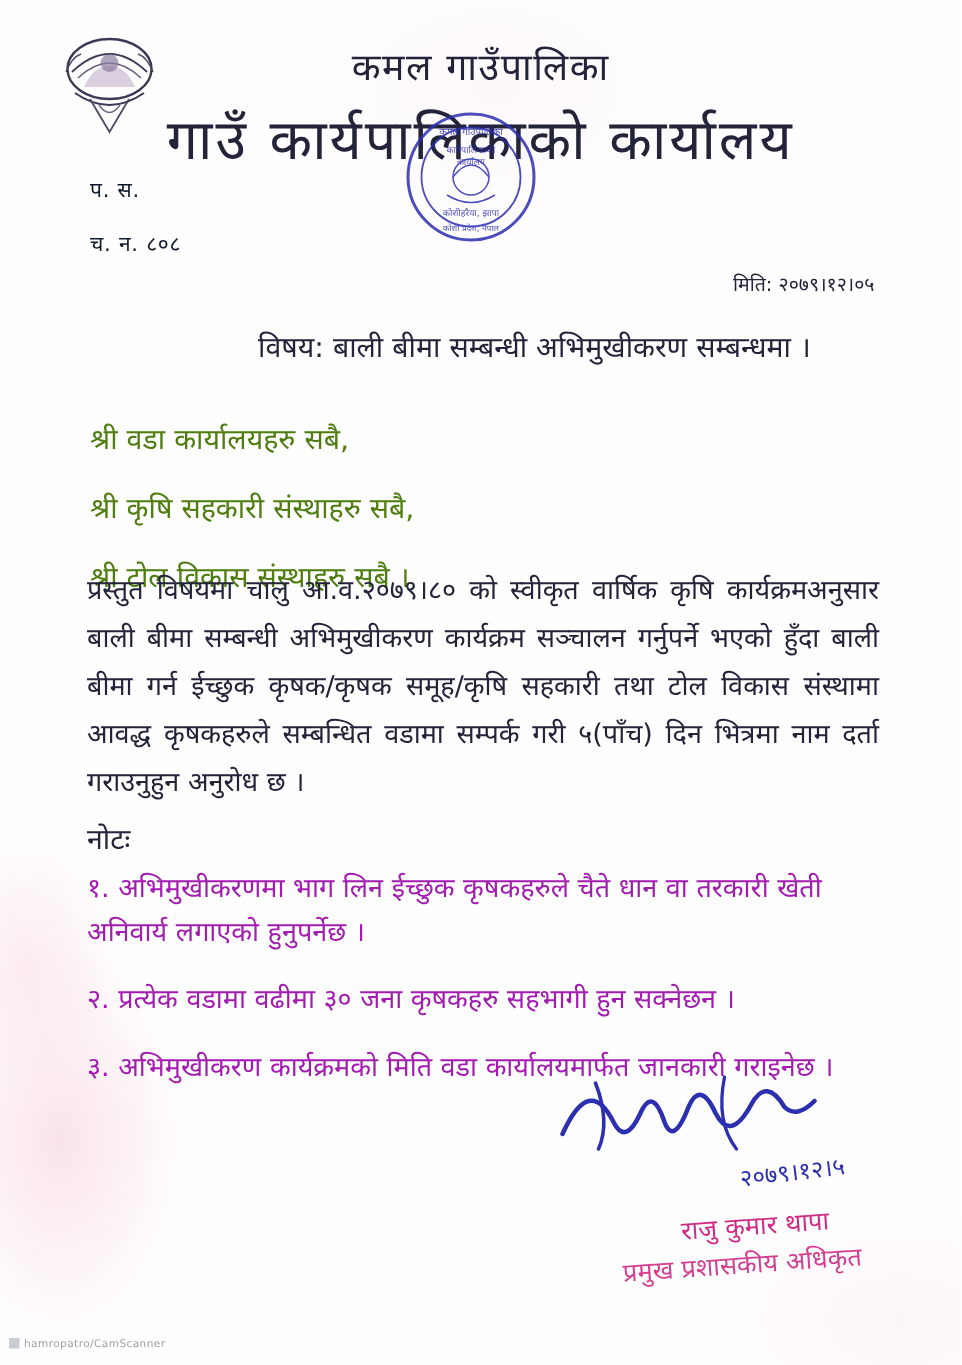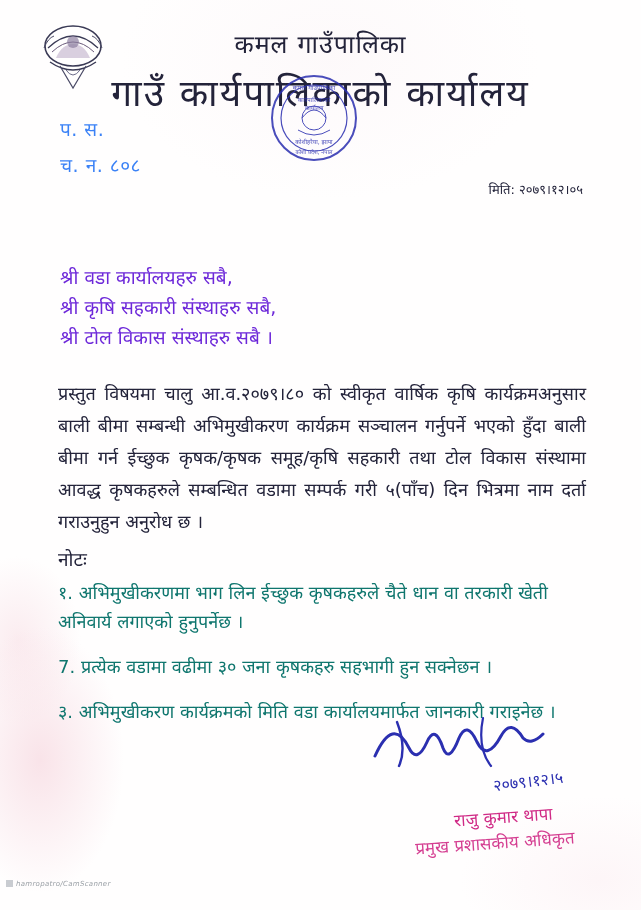--- a/index.html
+++ b/index.html
@@ -70,22 +70,22 @@
     width: 92px;
     height: 92px;
     color: #2b2fb0;
     opacity: 0.85;
   }
   .stamp svg { display:block; }
 
   .ref-line {
     position: absolute;
     left: 60px;
-    font-size: 19px;
-    color: #3b82f6;
+    font-size: 14px;
+    color: #0f172a;
     letter-spacing: 0.5px;
   }
   .ref-1 { top: 116px; }
   .ref-2 { top: 152px; }
 
   .date-line {
     position: absolute;
     right: 58px;
     top: 180px;
     font-size: 13px;
@@ -103,21 +103,22 @@
   
   .addressees {
     position: absolute;
     left: 60px;
     top: 262px;
     width: 520px;
   }
   .addressees div {
     font-size: 19px;
     line-height: 30px;
-    color: #6d28d9;
+    color: #4d7c0f;
+    margin-top: 16px;
   }
 
   
   .body-para {
     position: absolute;
     left: 58px;
     top: 378px;
     width: 528px;
     font-size: 18px;
     line-height: 32px;
@@ -135,21 +136,21 @@
 
   .notes {
     position: absolute;
     left: 58px;
     top: 578px;
     width: 534px;
   }
   .note-item {
     font-size: 18px;
     line-height: 29px;
-    color: #0f766e;
+    color: #a21caf;
     margin-bottom: 16px;
     text-align: left;
   }
 
   
   .signature {
     position: absolute;
     right: 68px;
     bottom: 132px;
     width: 210px;
@@ -181,25 +182,24 @@
     color: #d02a86;
     transform: rotate(-4deg);
     white-space: nowrap;
     opacity: 0.9;
   }
 
   
   .footer-mark {
     position: absolute;
     left: 6px;
-    bottom: 22px;
+    bottom: 10px;
     font-size: 7px;
     color: #9aa0a6;
     letter-spacing: 0.3px;
-    font-style: italic;
   }
   .footer-mark .sq {
     display: inline-block;
     width: 7px;
     height: 7px;
     background: #c9ccd1;
     margin-right: 3px;
     vertical-align: -1px;
   }
 </style>
@@ -244,33 +244,34 @@
   </div>
 
   <div class="ref-line ref-1">प. स.</div>
   <div class="ref-line ref-2">च. न. ८०८</div>
 
   <div class="date-line">
     <span>मिति:</span>
     <span>२०७९।१२।०५</span>
   </div>
 
+  <div class="subject">विषय: बाली बीमा सम्बन्धी अभिमुखीकरण सम्बन्धमा ।</div>
 
   <div class="addressees">
     <div>श्री वडा कार्यालयहरु सबै,</div>
     <div>श्री कृषि सहकारी संस्थाहरु सबै,</div>
     <div>श्री टोल विकास संस्थाहरु सबै ।</div>
   </div>
 
   <div class="body-para">प्रस्तुत विषयमा चालु आ.व.२०७९।८० को स्वीकृत वार्षिक कृषि कार्यक्रमअनुसार बाली बीमा सम्बन्धी अभिमुखीकरण कार्यक्रम सञ्चालन गर्नुपर्ने भएको हुँदा बाली बीमा गर्न ईच्छुक कृषक/कृषक समूह/कृषि सहकारी तथा टोल विकास संस्थामा आवद्ध कृषकहरुले सम्बन्धित वडामा सम्पर्क गरी ५(पाँच) दिन भित्रमा नाम दर्ता गराउनुहुन अनुरोध छ ।</div>
 
   <div class="note-label">नोटः</div>
   <div class="notes">
     <div class="note-item">१. अभिमुखीकरणमा भाग लिन ईच्छुक कृषकहरुले चैते धान वा तरकारी खेती अनिवार्य लगाएको हुनुपर्नेछ ।</div>
-    <div class="note-item">7. प्रत्येक वडामा वढीमा ३० जना कृषकहरु सहभागी हुन सक्नेछन ।</div>
+    <div class="note-item">२. प्रत्येक वडामा वढीमा ३० जना कृषकहरु सहभागी हुन सक्नेछन ।</div>
     <div class="note-item">३. अभिमुखीकरण कार्यक्रमको मिति वडा कार्यालयमार्फत जानकारी गराइनेछ ।</div>
   </div>
 
   <div class="signature">
     <svg viewBox="0 0 210 70" width="210" height="70">
       <path d="M12 48 q18 -40 34 -8 q8 16 18 -6 q8 -18 16 6 q6 16 16 -10 q8 -18 18 4 q10 20 24 -6 q10 -18 22 2 q8 8 20 -4" fill="none" stroke="#2b2fb0" stroke-width="3" stroke-linecap="round"></path>
       <path d="M34 14 q10 26 2 44" fill="none" stroke="#2b2fb0" stroke-width="2.4" stroke-linecap="round"></path>
       <path d="M120 10 q-6 30 8 48" fill="none" stroke="#2b2fb0" stroke-width="2.2" stroke-linecap="round"></path>
     </svg>
   </div>

